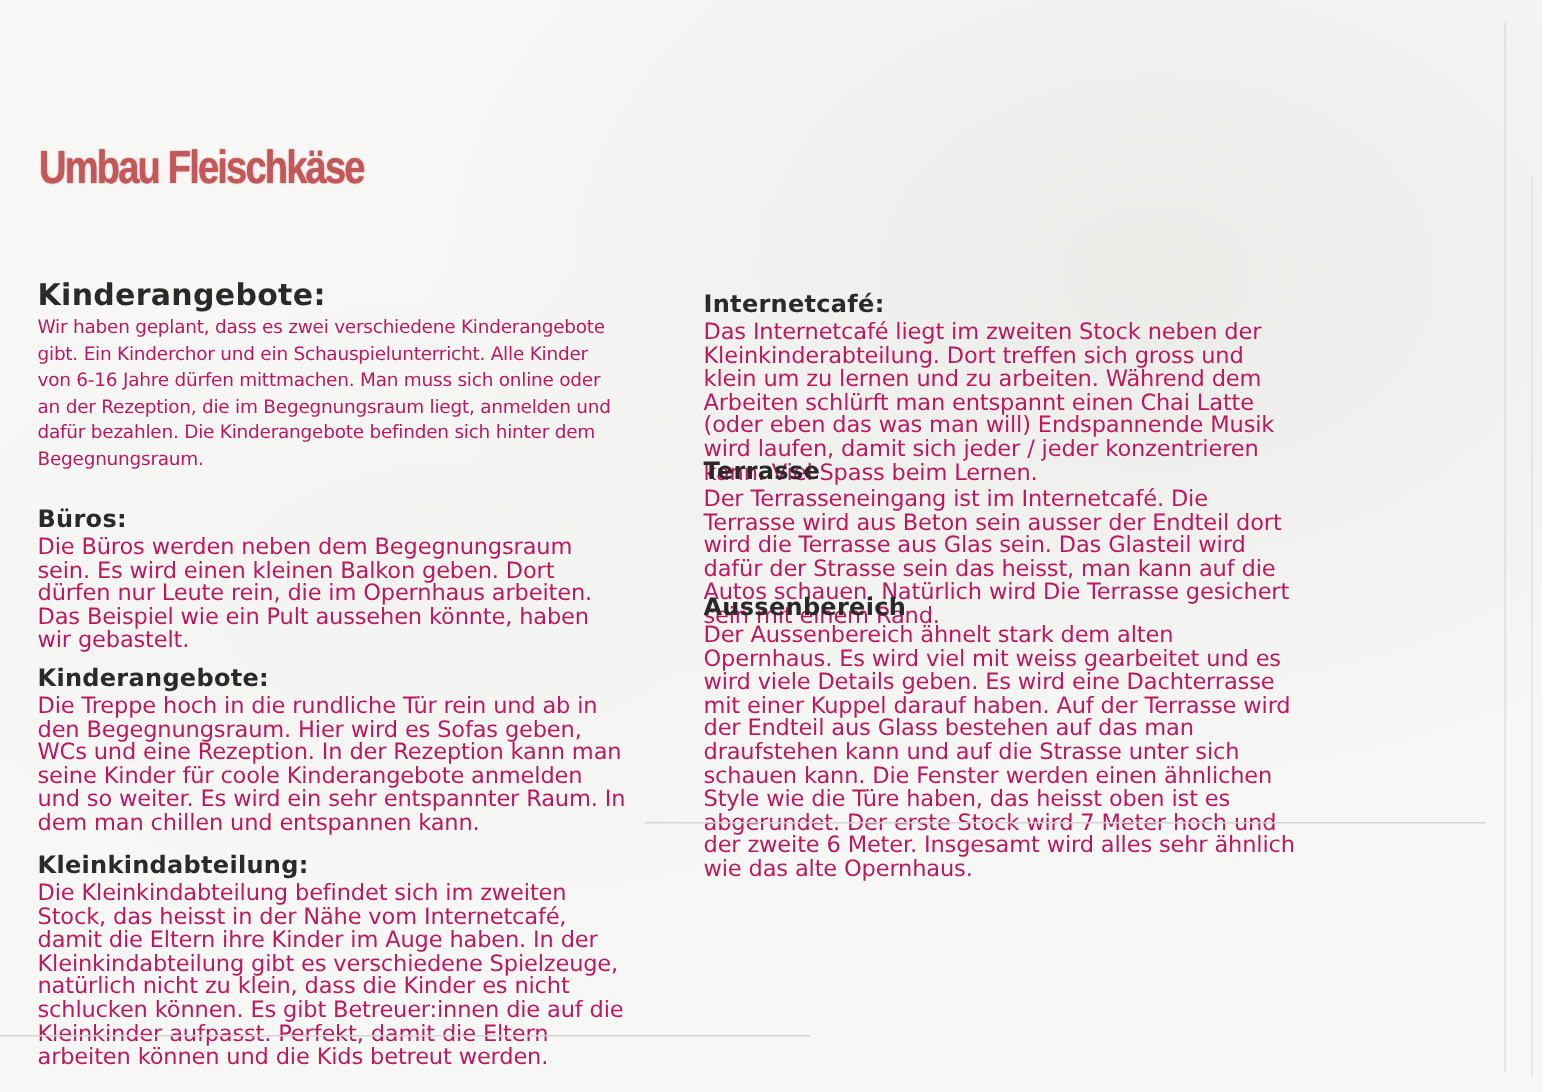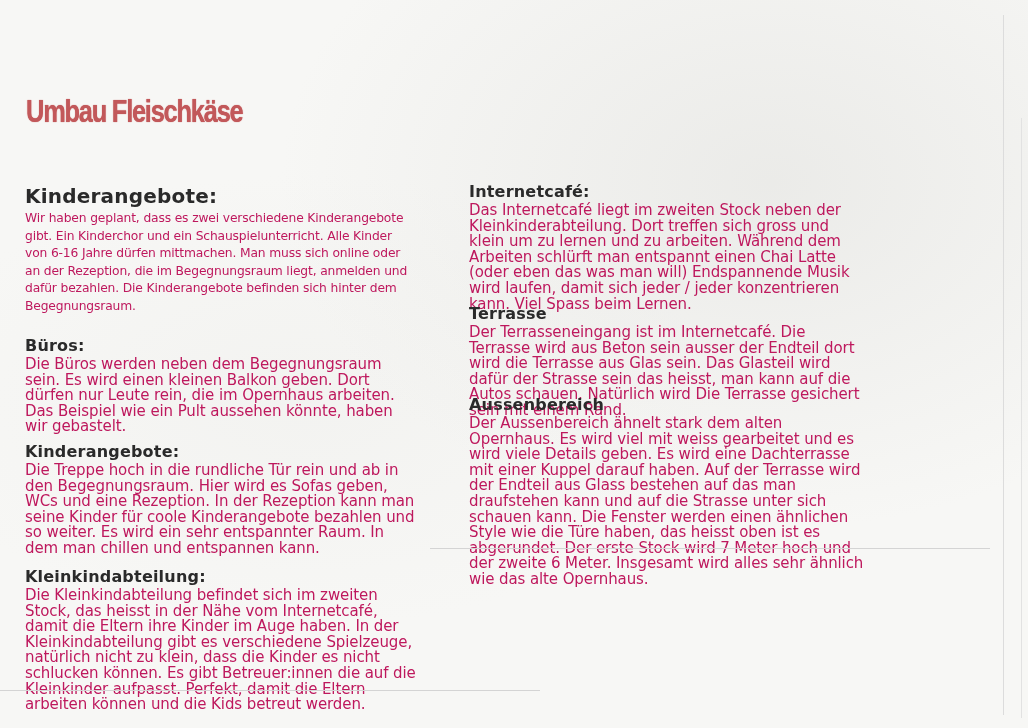--- a/index.html
+++ b/index.html
@@ -49,21 +49,21 @@
   #sec-kinder { left:25px; top:184px; width:390px; }
   #sec-kinder h2 { font-size:20px; }
   #sec-kinder p { font-size:12.3px; line-height:17.6px; letter-spacing:-0.15px; }
 
   .small h2 { font-size:16px; }
   .small p { font-size:15px; line-height:15.6px; letter-spacing:-0.1px; }
 
   #sec-bueros { left:25px; top:336px; width:390px; }
   #sec-begegnung { left:25px; top:442px; width:395px; }
   #sec-kleinkind { left:25px; top:567px; width:395px; }
-  #sec-internet { left:469px; top:182px; width:395px; }
+  #sec-internet { left:469px; top:193px; width:395px; }
   #sec-terrasse { left:469px; top:304px; width:395px; }
   #sec-aussen { left:469px; top:395px; width:395px; }
 
   .rule {
     position:absolute; height:1px; background:#d4d4d4;
   }
   #rule-right { left:430px; top:548px; width:560px; }
   #rule-left { left:0px; top:690px; width:540px; }
 </style>
 </head>
@@ -80,21 +80,21 @@
   <p>Wir haben geplant, dass es zwei verschiedene Kinderangebote gibt. Ein Kinderchor und ein Schauspielunterricht. Alle Kinder von 6-16 Jahre dürfen mittmachen. Man muss sich online oder an der Rezeption, die im Begegnungsraum liegt, anmelden und dafür bezahlen. Die Kinderangebote befinden sich hinter dem Begegnungsraum.</p>
 </div>
 
 <div class="section small" id="sec-bueros">
   <h2>Büros:</h2>
   <p>Die Büros werden neben dem Begegnungsraum sein. Es wird einen kleinen Balkon geben. Dort dürfen nur Leute rein, die im Opernhaus arbeiten. Das Beispiel wie ein Pult aussehen könnte, haben wir gebastelt.</p>
 </div>
 
 <div class="section small" id="sec-begegnung">
   <h2>Kinderangebote:</h2>
-  <p>Die Treppe hoch in die rundliche Tür rein und ab in den Begegnungsraum. Hier wird es Sofas geben, WCs und eine Rezeption. In der Rezeption kann man seine Kinder für coole Kinderangebote bezahlen und so weiter. Es wird ein sehr entspannter Raum. In dem man chillen und entspannen kann.</p>
+  <p>Die Treppe hoch in die rundliche Tür rein und ab in den Begegnungsraum. Hier wird es Sofas geben, WCs und eine Rezeption. In der Rezeption kann man seine Kinder für coole Kinderangebote anmelden und so weiter. Es wird ein sehr entspannter Raum. In dem man chillen und entspannen kann.</p>
 </div>
 
 <div class="section small" id="sec-kleinkind">
   <h2>Kleinkindabteilung:</h2>
   <p>Die Kleinkindabteilung befindet sich im zweiten Stock, das heisst in der Nähe vom Internetcafé, damit die Eltern ihre Kinder im Auge haben. In der Kleinkindabteilung gibt es verschiedene Spielzeuge, natürlich nicht zu klein, dass die Kinder es nicht schlucken können. Es gibt Betreuer:innen die auf die Kleinkinder aufpasst. Perfekt, damit die Eltern arbeiten können und die Kids betreut werden.</p>
 </div>
 
 <div class="section small" id="sec-internet">
   <h2>Internetcafé:</h2>
   <p>Das Internetcafé liegt im zweiten Stock neben der Kleinkinderabteilung. Dort treffen sich gross und klein um zu lernen und zu arbeiten. Während dem Arbeiten schlürft man entspannt einen Chai Latte (oder eben das was man will) Endspannende Musik wird laufen, damit sich jeder / jeder konzentrieren kann. Viel Spass beim Lernen.</p>

